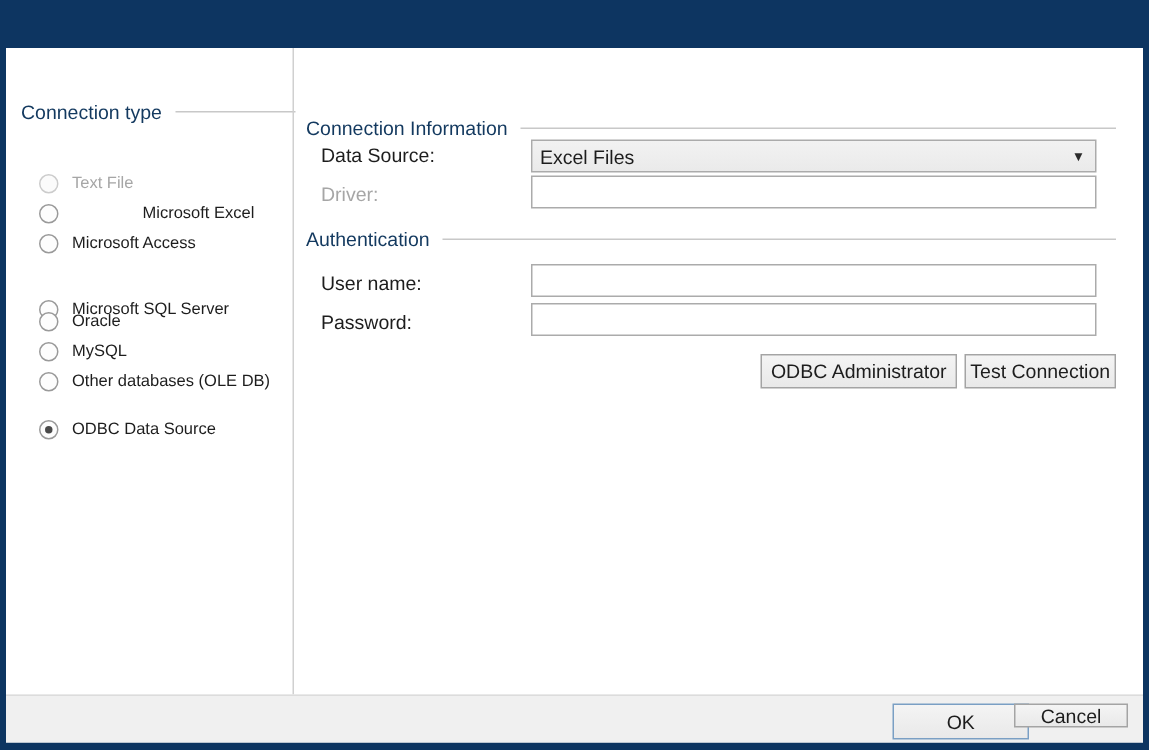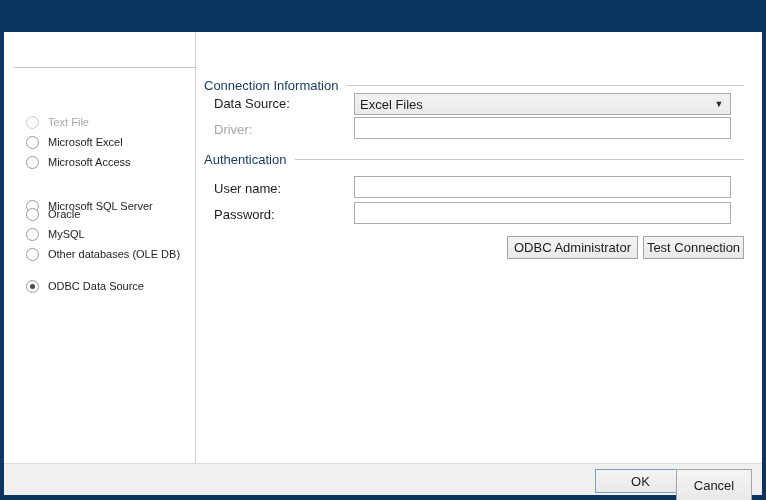--- a/index.html
+++ b/index.html
@@ -223,41 +223,42 @@
     position: absolute;
     left: 0;
     top: 431px;
     width: 758px;
     height: 32px;
     background: #f0f0f0;
     border-top: 1px solid #dcdcdc;
     box-sizing: border-box;
   }
   #btn-ok     { left: 595px; top: 469px; width: 91px; height: 24px; }
-  #btn-cancel { left: 676px; top: 469px; width: 76px; height: 32px; }
+  #btn-cancel { left: 676px; top: 469px; width: 76px; height: 16px; }
 </style>
 </head>
 <body>
 
 <div id="window">
 
 
   <div id="client">
 
     <div id="left-pane">
 
       <div class="section-head" id="conn-type-head">
+        <span class="lbl">Connection type</span>
         <span class="rule"></span>
       </div>
 
       <div class="radio-row disabled" style="top:80px;">
         <span class="radio-mark"></span>
         <span class="radio-label">Text File</span>
       </div>
-      <div class="radio-row" style="top:100px;">
+      <div class="radio-row" style="top:100px;gap:47px;">
         <span class="radio-mark"></span>
         <span class="radio-label">Microsoft Excel</span>
       </div>
       <div class="radio-row" style="top:120px;">
         <span class="radio-mark"></span>
         <span class="radio-label">Microsoft Access</span>
       </div>
 
       <div class="radio-row" style="top:164px;">
         <span class="radio-mark"></span>

